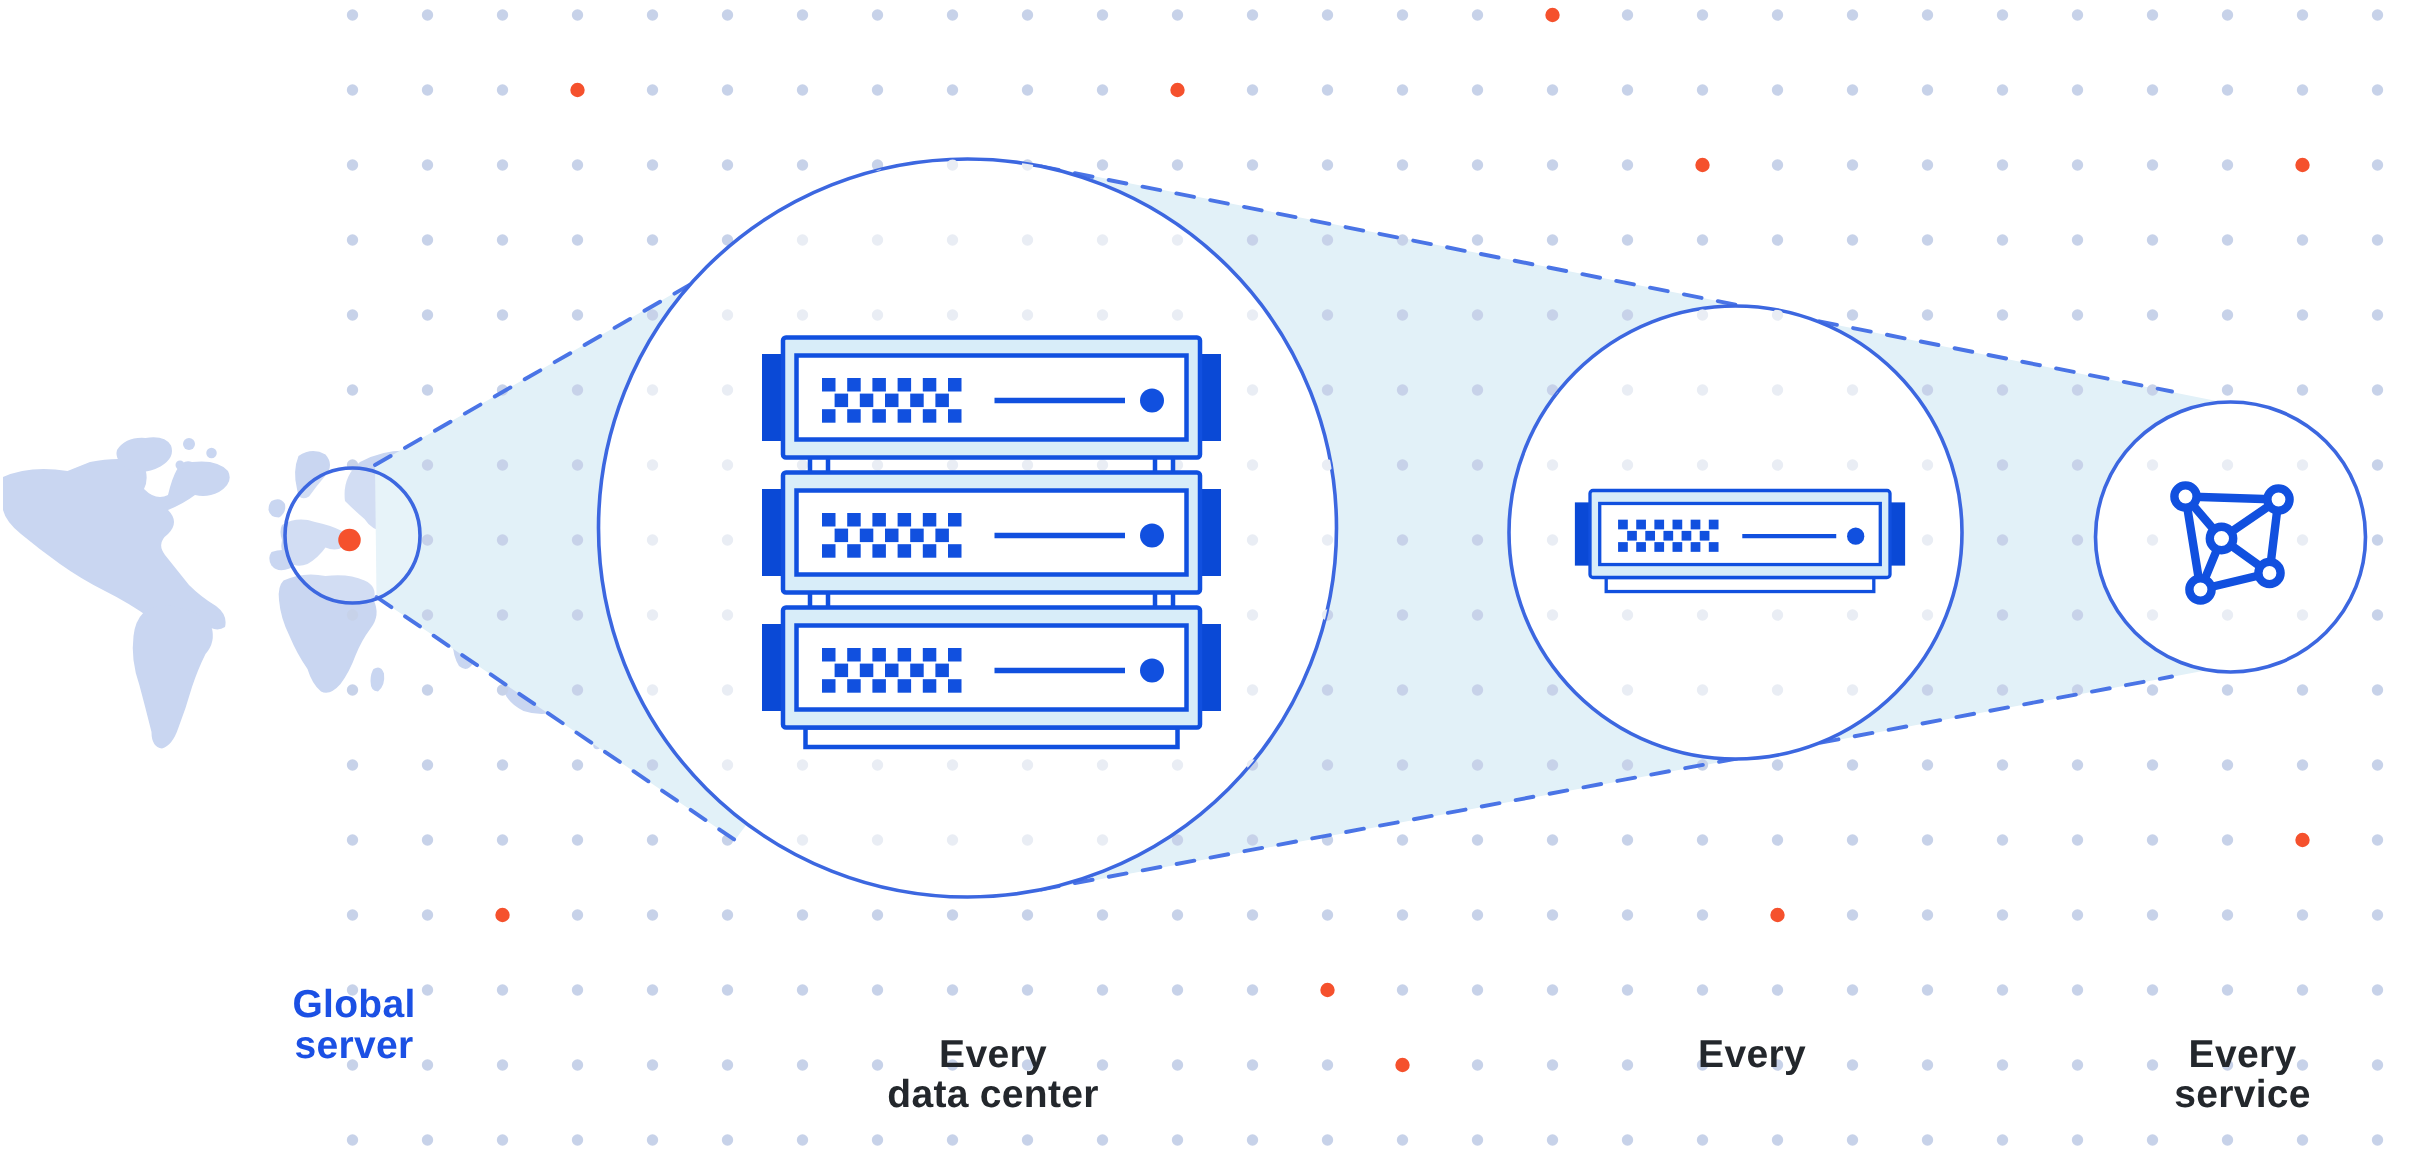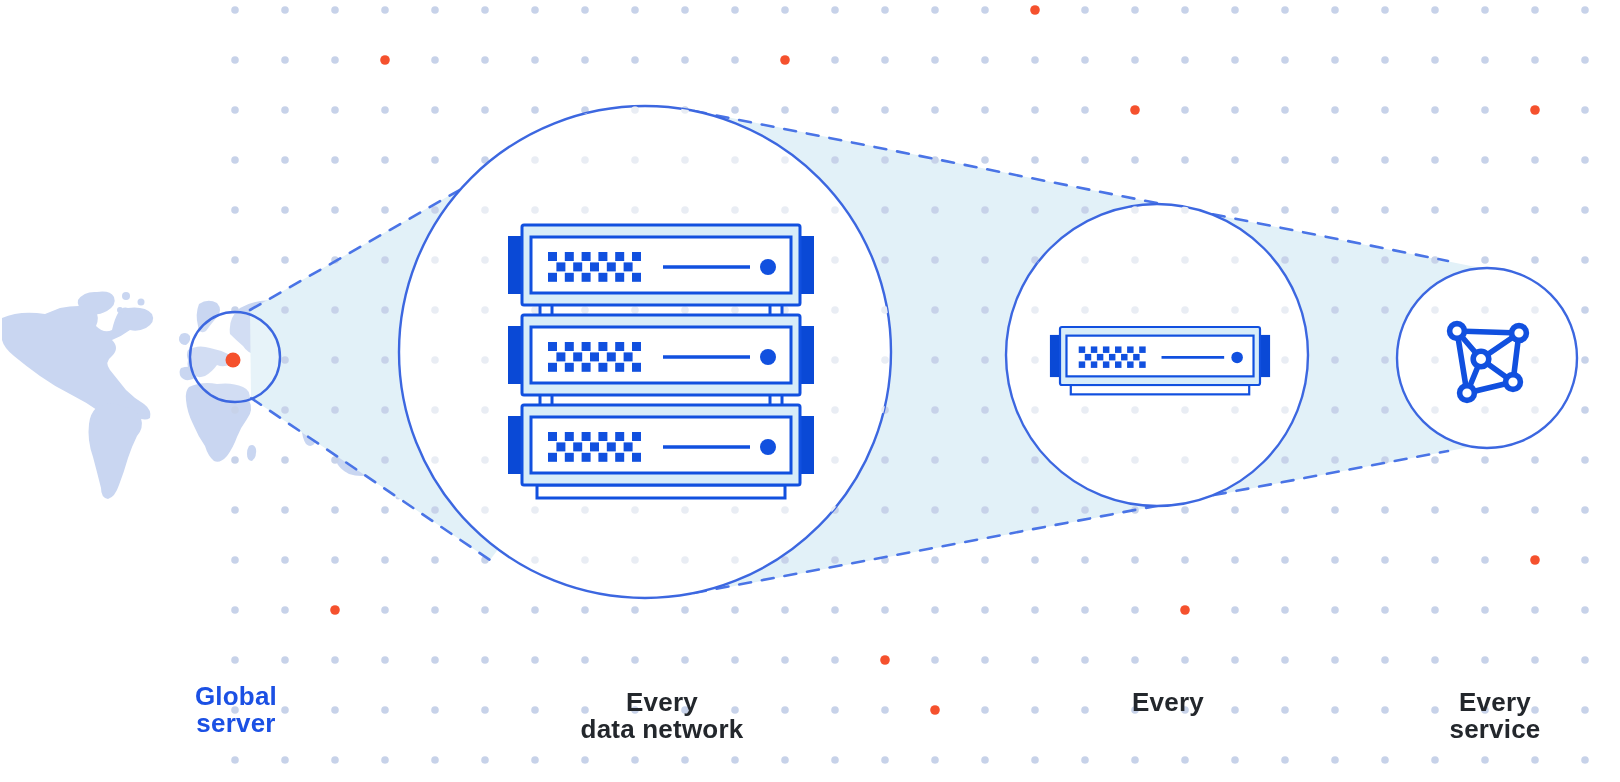--- a/index.html
+++ b/index.html
@@ -1088,27 +1088,27 @@
         <line x1="1481" y1="359" x2="1513" y2="382" style="stroke:var(--icon-blue);stroke-width:5.6;stroke-linecap:round"></line>
         <line x1="1481" y1="359" x2="1467" y2="393" style="stroke:var(--icon-blue);stroke-width:5.6;stroke-linecap:round"></line>
         <circle cx="1457" cy="331" r="7.4" style="fill:#fff;stroke:var(--icon-blue);stroke-width:5.6"></circle>
         <circle cx="1519" cy="333" r="7.4" style="fill:#fff;stroke:var(--icon-blue);stroke-width:5.6"></circle>
         <circle cx="1513" cy="382" r="7.4" style="fill:#fff;stroke:var(--icon-blue);stroke-width:5.6"></circle>
         <circle cx="1467" cy="393" r="7.4" style="fill:#fff;stroke:var(--icon-blue);stroke-width:5.6"></circle>
         <circle cx="1481" cy="359" r="7.8" style="fill:#fff;stroke:var(--icon-blue);stroke-width:5.6"></circle>
       </g>
 </svg>
 
-<div class="stage-label blue" style="left:106px;top:683px;">
+<div class="stage-label blue" style="left:106px;top:656px;">
   <span>Global</span>
   <span>server</span>
 </div>
 <div class="stage-label" style="left:532px;top:689px;">
   <span>Every</span>
-  <span>data network</span>
+  <span>data center</span>
 </div>
 <div class="stage-label" style="left:1038px;top:689px;">
   <span>Every</span>
 </div>
 <div class="stage-label" style="left:1365px;top:689px;">
   <span>Every</span>
   <span>service</span>
 </div>
 </div>
 

